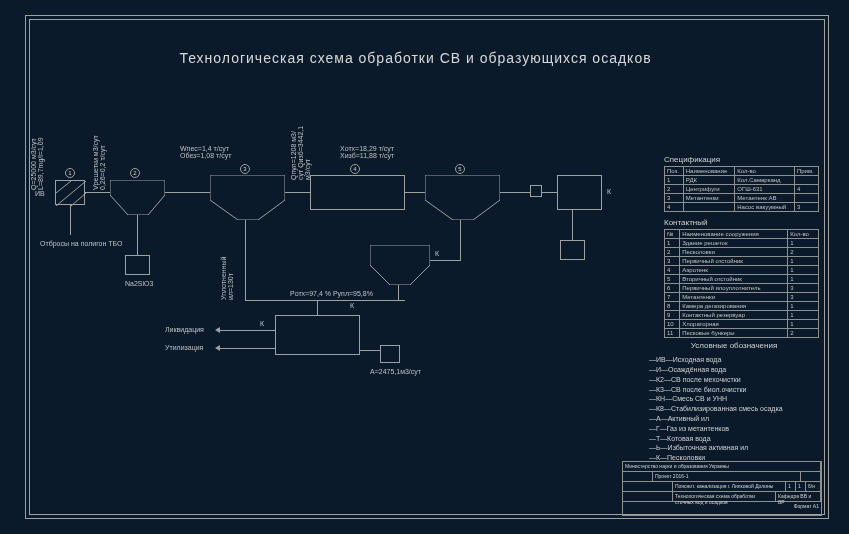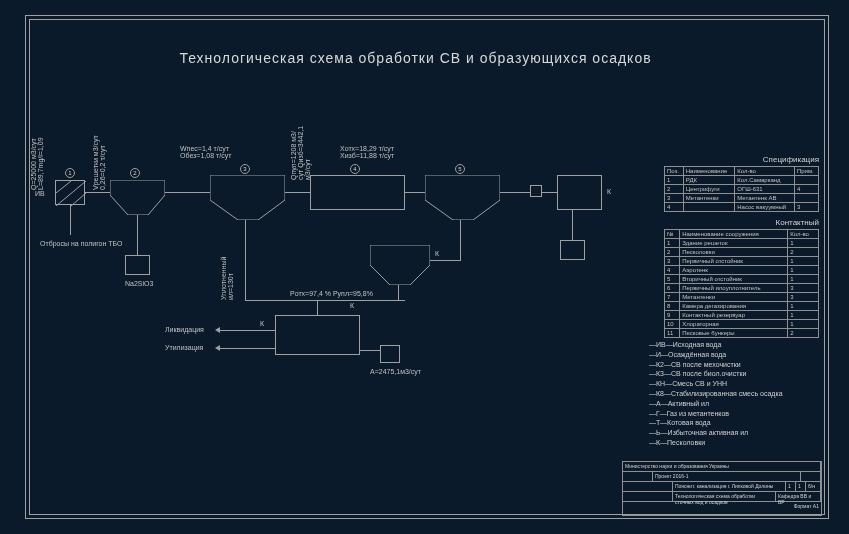--- a/index.html
+++ b/index.html
@@ -56,21 +56,21 @@
     border-right: 5px solid #a0a0a0;
   }
   .txt { position: absolute; font-size: 7px; color: #c0c0c0; }
   .vtxt { writing-mode: vertical-rl; transform: rotate(180deg); }
 
   
   .spec-block {
     position: absolute;
     right: 30px; top: 155px; width: 155px;
   }
-  .spec-title { font-size: 8px; text-align: right; margin-bottom: 2px; }
+  .spec-title { font-size: 8px; text-align: left; margin-bottom: 2px; }
   table.spec {
     border-collapse: collapse;
     width: 100%;
     font-size: 6px;
   }
   table.spec td, table.spec th {
     border: 1px solid #909090;
     padding: 1px 2px;
     color: #c0c0c0;
     text-align: left;
@@ -313,20 +313,21 @@
     <tr>
           <td>11</td>
           <td>Песковые бункеры</td>
           <td>2</td>
         </tr>
   </tbody>
     </table>
 </div>
 
 <div class="legend">
+  <div class="legend-title">Условные обозначения</div>
   <div>—ИВ—Исходная вода</div>
   <div>—И—Осаждённая вода</div>
   <div>—К2—СВ после мехочистки</div>
   <div>—К3—СВ после биол.очистки</div>
   <div>—КН—Смесь СВ и УНН</div>
   <div>—К8—Стабилизированная смесь осадка</div>
   <div>—А—Активный ил</div>
   <div>—Г—Газ из метантенков</div>
   <div>—Т—Котовая вода</div>
   <div>—Ь—Избыточная активная ил</div>

